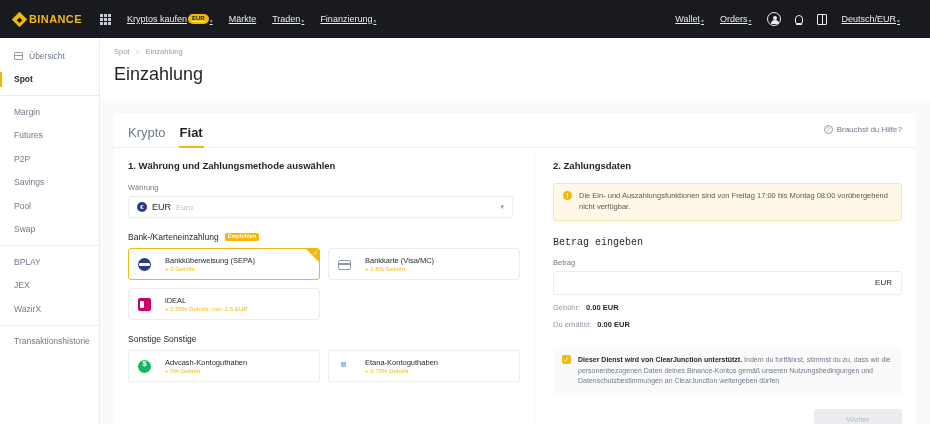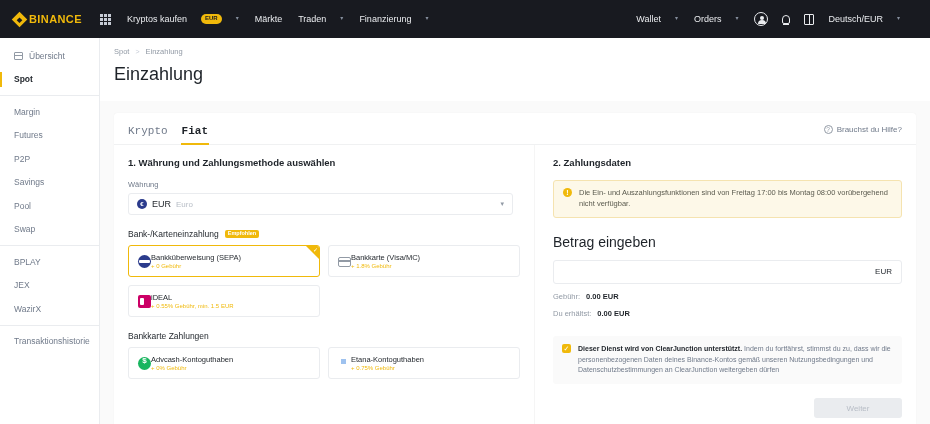--- a/index.html
+++ b/index.html
@@ -22,21 +22,21 @@
   .brand-mark::after {
     content: ""; position: absolute; width: 4px; height: 4px;
     background: #181a20; top: 3.5px; left: 3.5px;
   }
   .brand-text { font-size: 11px; font-weight: bold; letter-spacing: .4px; color: #f0b90b; }
   .grid-icon {
     width: 11px; height: 11px; margin-right: 16px;
     display: grid; grid-template-columns: repeat(3,1fr); grid-template-rows: repeat(3,1fr); gap: 1px;
   }
   .grid-icon i { background: #c7ccd6; display: block; }
-  .nav-item { margin-right: 16px; display: flex; align-items: flex-start; gap: 14px; color: #eaecef; }
+  .nav-item { margin-right: 16px; display: flex; align-items: flex-end; gap: 1px; color: #eaecef; text-decoration: underline; }
   .badge-eur {
     background: #f0b90b; color: #181a20; font-size: 6px; font-weight: bold;
     border-radius: 6px; padding: 1px 4px; line-height: 1.3;
   }
   .caret { font-size: 6px; color: #848e9c; }
   .spacer { flex: 1; }
   .icon-btn { margin-right: 14px; display: flex; align-items: center; }
   .circle-user {
     width: 14px; height: 14px; border: 1px solid #eaecef; border-radius: 50%;
     position: relative;
@@ -104,21 +104,21 @@
     margin: 12px 14px 0 14px; background: #fff; border-radius: 3px;
     flex: 1; display: flex; flex-direction: column;
     box-shadow: 0 0 1px rgba(0,0,0,.08);
   }
   .tabs-row {
     display: flex; align-items: flex-start; justify-content: space-between;
     border-bottom: 1px solid #f0f1f2; padding: 12px 14px 0 14px;
   }
   .tabs { display: flex; gap: 14px; }
   .tab {
-    font-size: 11px; color: #707a8a; padding-bottom: 7px; position: relative; font-family: Liberation Mono, monospace;
+    font-size: 13px; color: #707a8a; padding-bottom: 7px; position: relative;
   }
   .tab.active { color: #1e2329; font-weight: bold; }
   .tab.active::after {
     content: ""; position: absolute; left: -1px; right: -1px; bottom: -1px;
     height: 2px; background: #f0b90b;
   }
   .help {
     display: flex; align-items: center; gap: 4px; font-size: 8px;
     color: #707a8a; padding-bottom: 6px;
   }
@@ -150,21 +150,21 @@
   .sec-head { display: flex; align-items: center; gap: 6px; margin: 14px 0 6px 0; }
   .sec-head-text { font-size: 8.5px; color: #1e2329; }
   .badge-rec {
     background: #f0b90b; color: #fff; font-size: 5.5px; font-weight: bold;
     border-radius: 2px; padding: 1.5px 3px; line-height: 1;
   }
 
   .method-grid { display: flex; flex-wrap: wrap; gap: 8px; width: 393px; }
   .method {
     width: 192px; height: 32px; border: 1px solid #eaecef; border-radius: 3px;
-    display: flex; align-items: center; gap: 0; padding: 0 9px;
+    display: flex; align-items: center; gap: 14px; padding: 0 9px;
     position: relative; background: #fff; overflow: hidden;
   }
   .method.selected { border-color: #f0b90b; }
   .method .corner {
     position: absolute; top: 0; right: 0; width: 0; height: 0;
     border-top: 13px solid #f0b90b; border-left: 13px solid transparent;
   }
   .method .corner-check {
     position: absolute; top: 0.5px; right: 1px; color: #fff; font-size: 6px; line-height: 7px;
   }
@@ -204,21 +204,21 @@
   .warn {
     border: 1px solid #f5e3b0; background: #fdf8e8; border-radius: 3px;
     display: flex; gap: 7px; padding: 7px 9px; margin-bottom: 16px;
   }
   .warn-ic {
     width: 9px; height: 9px; border-radius: 50%; background: #f0b90b; flex-shrink: 0;
     color: #fff; font-size: 7px; line-height: 9px; text-align: center; font-weight: bold;
   }
   .warn-text { font-size: 7.5px; color: #5b5b4f; line-height: 1.45; }
 
-  .amt-head { font-size: 14px; color: #1e2329; margin-bottom: 10px; }
+  .amt-head { font-size: 10px; color: #1e2329; margin-bottom: 10px; font-family: Liberation Mono, monospace; }
   .amt-input {
     height: 24px; border: 1px solid #eaecef; border-radius: 3px;
     display: flex; align-items: center; justify-content: flex-end;
     padding: 0 9px; background: #fff;
   }
   .amt-cur { font-size: 8px; color: #1e2329; }
   .sum-row { display: flex; gap: 6px; font-size: 7.5px; margin-top: 8px; }
   .sum-label { color: #929aa5; }
   .sum-val { color: #1e2329; font-weight: bold; }
 
@@ -414,21 +414,21 @@
             <div class="method">
               <span class="ic ic-ideal"></span>
               <span class="m-text">
                 <span class="m-name">iDEAL</span>
                 <span class="m-fee">+ 0.55% Gebühr, min. 1.5 EUR</span>
               </span>
             </div>
           </div>
 
           <div class="sec-head">
-            <span class="sec-head-text">Bankkarte Zahlungen</span>
+            <span class="sec-head-text">Sonstige Sonstige</span>
           </div>
 
           <div class="method-grid">
             <div class="method">
               <span class="ic ic-adv"></span>
               <span class="m-text">
                 <span class="m-name">Advcash-Kontoguthaben</span>
                 <span class="m-fee">+ 0% Gebühr</span>
               </span>
             </div>
@@ -445,20 +445,21 @@
 
         <div class="col-right">
           <div class="step-title">2. Zahlungsdaten</div>
 
           <div class="warn">
             <span class="warn-ic">!</span>
             <span class="warn-text">Die Ein- und Auszahlungsfunktionen sind von Freitag 17:00 bis Montag 08:00 vorübergehend nicht verfügbar.</span>
           </div>
 
           <div class="amt-head">Betrag eingeben</div>
+          <div class="field-label">Betrag</div>
           <div class="amt-input">
             <span class="amt-cur">EUR</span>
           </div>
 
           <div class="sum-row">
             <span class="sum-label">Gebühr:</span>
             <span class="sum-val">0.00 EUR</span>
           </div>
           <div class="sum-row">
             <span class="sum-label">Du erhältst:</span>

